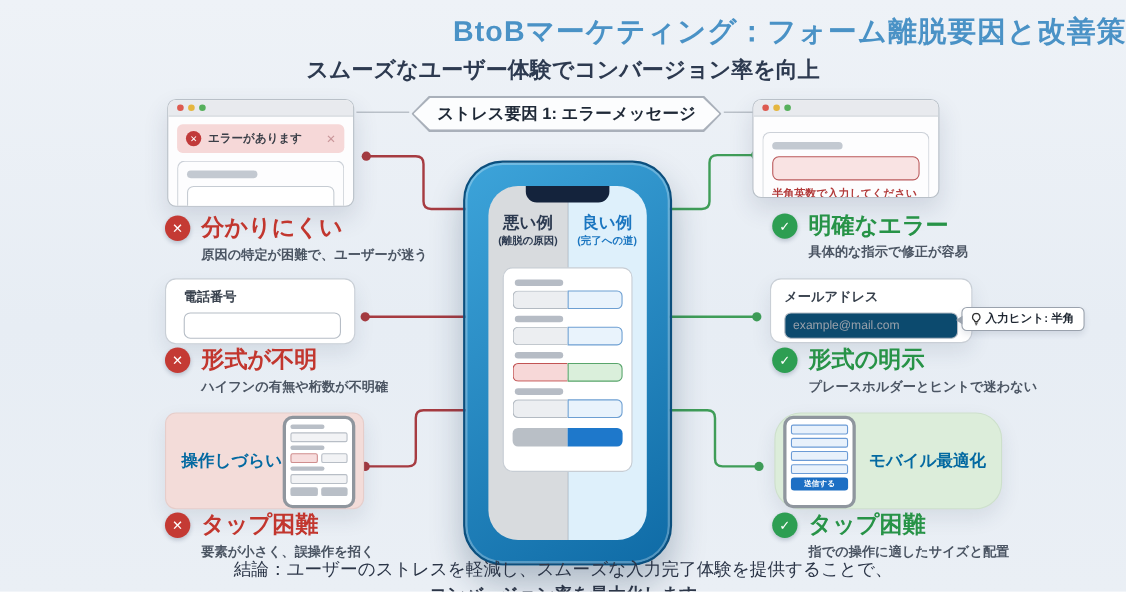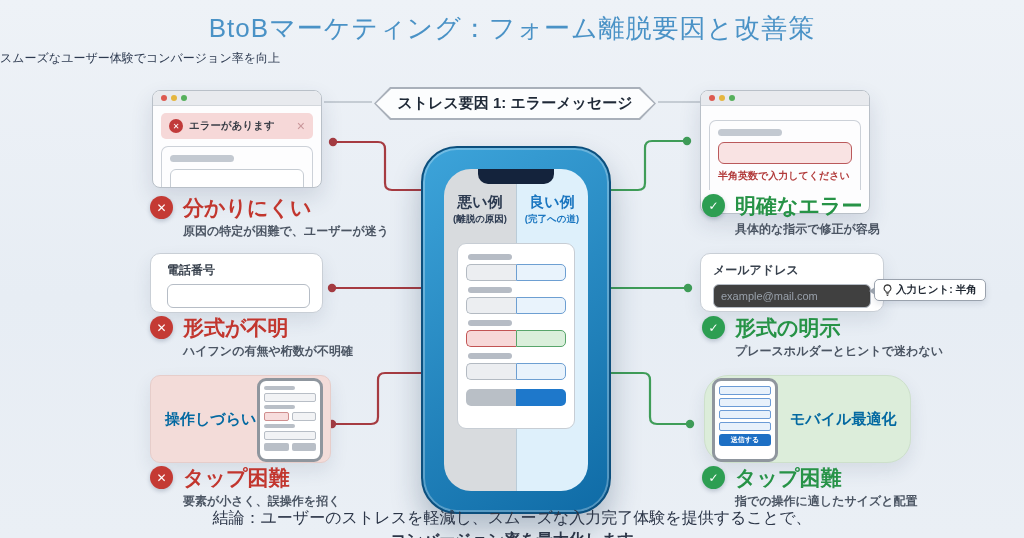--- a/index.html
+++ b/index.html
@@ -2,24 +2,24 @@
 <html><head>
 <meta charset="utf-8">
 <style>
   * { margin:0; padding:0; box-sizing:border-box; }
   html,body { width:1024px; height:538px; overflow:hidden; }
   body { font-family:"Liberation Sans","DejaVu Sans",sans-serif; }
   .stage { position:relative; width:1024px; height:538px; overflow:hidden;
            background:linear-gradient(180deg,#eef2f7 0%,#e7edf4 55%,#eaeff5 100%); }
 
   
-  .title { position:absolute; top:11px; left:0; width:100%; text-align:center;
-           font-size:26px; font-weight:normal; color:#4a92c6; letter-spacing:1px; }
-  .subtitle { position:absolute; top:50px; left:0; width:100%; text-align:left;
-              font-size:12px; font-weight:normal; color:#2d3a50; }
+  .title { position:absolute; top:11px; left:0; width:100%; text-align:right;
+           font-size:26px; font-weight:bold; color:#4a92c6; letter-spacing:1px; }
+  .subtitle { position:absolute; top:50px; left:0; width:100%; text-align:center;
+              font-size:20px; font-weight:bold; color:#2d3a50; }
 
   
   .banner-outer { position:absolute; left:374px; top:87px; width:282px; height:33px;
     background:#a9b0ba;
     clip-path:polygon(16px 0,calc(100% - 16px) 0,100% 50%,calc(100% - 16px) 100%,16px 100%,0 50%); }
   .banner-inner { position:absolute; left:2px; top:2px; right:2px; bottom:2px;
     background:#fcfdfe; display:flex; align-items:center; justify-content:center;
     clip-path:polygon(15px 0,calc(100% - 15px) 0,100% 50%,calc(100% - 15px) 100%,15px 100%,0 50%);
     font-size:15px; font-weight:bold; color:#1f2937; }
 
@@ -53,21 +53,21 @@
   .stub-input { margin-top:7px; height:26px; border:1px solid #c6ccd3; border-radius:6px; background:#fff; }
   .stub-input-red { margin-top:6px; height:22px; background:#f9e3e3; border:1.5px solid #ba595b; border-radius:6px; }
   .hint-red { margin-top:5px; font-size:10px; font-weight:bold; color:#b23b3b; }
 
   
   .field-card { position:absolute; background:#fff; border:1px solid #c9cfd6; border-radius:10px;
                 box-shadow:0 8px 18px rgba(40,60,90,.10); padding:8px 12px; }
   .field-label { font-size:12px; font-weight:bold; color:#38414d; }
   .field-input { width:100%; height:24px; margin-top:5px; border:1px solid #b6bdc6; border-radius:6px;
                  background:#fff; font-size:11px; padding:0 7px; color:#333; outline:none; }
-  .field-input.gray { background:#404040; color:#8c939d; }
+  .field-input.gray { background:#0c4a6e; color:#8c939d; }
   .field-input.gray::placeholder { color:#98a0aa; }
 
   
   .tooltip { position:absolute; background:#fff; border:1px solid #9aa2ad; border-radius:5px;
              height:22px; display:flex; align-items:center; gap:4px; padding:0 8px;
              font-size:10.5px; font-weight:bold; color:#1f2732; box-shadow:0 3px 6px rgba(40,60,90,.12); }
   .tooltip:before { content:""; position:absolute; left:-6px; top:7px;
              border-top:4px solid transparent; border-bottom:4px solid transparent; border-right:6px solid #9aa2ad; }
 
   
@@ -266,21 +266,21 @@
             <div class="h-good"></div>
           </div>
         <div class="fc-button">
             <div class="b-bad"></div>
             <div class="b-good"></div>
           </div>
       </div>
     </div>
   </div>
 
-  <div class="window" style="left:700px; top:90px; width:170px; height:124px;">
+  <div class="window" style="left:684px; top:90px; width:170px; height:90px;">
     <div class="win-head">
       <span class="dot dot-r"></span>
       <span class="dot dot-y"></span>
       <span class="dot dot-g"></span>
     </div>
     <div class="win-body">
       <div class="form-stub" style="height:70px;">
         <div class="pill"></div>
         <div class="stub-input-red"></div>
         <div class="hint-red">半角英数で入力してください</div>

